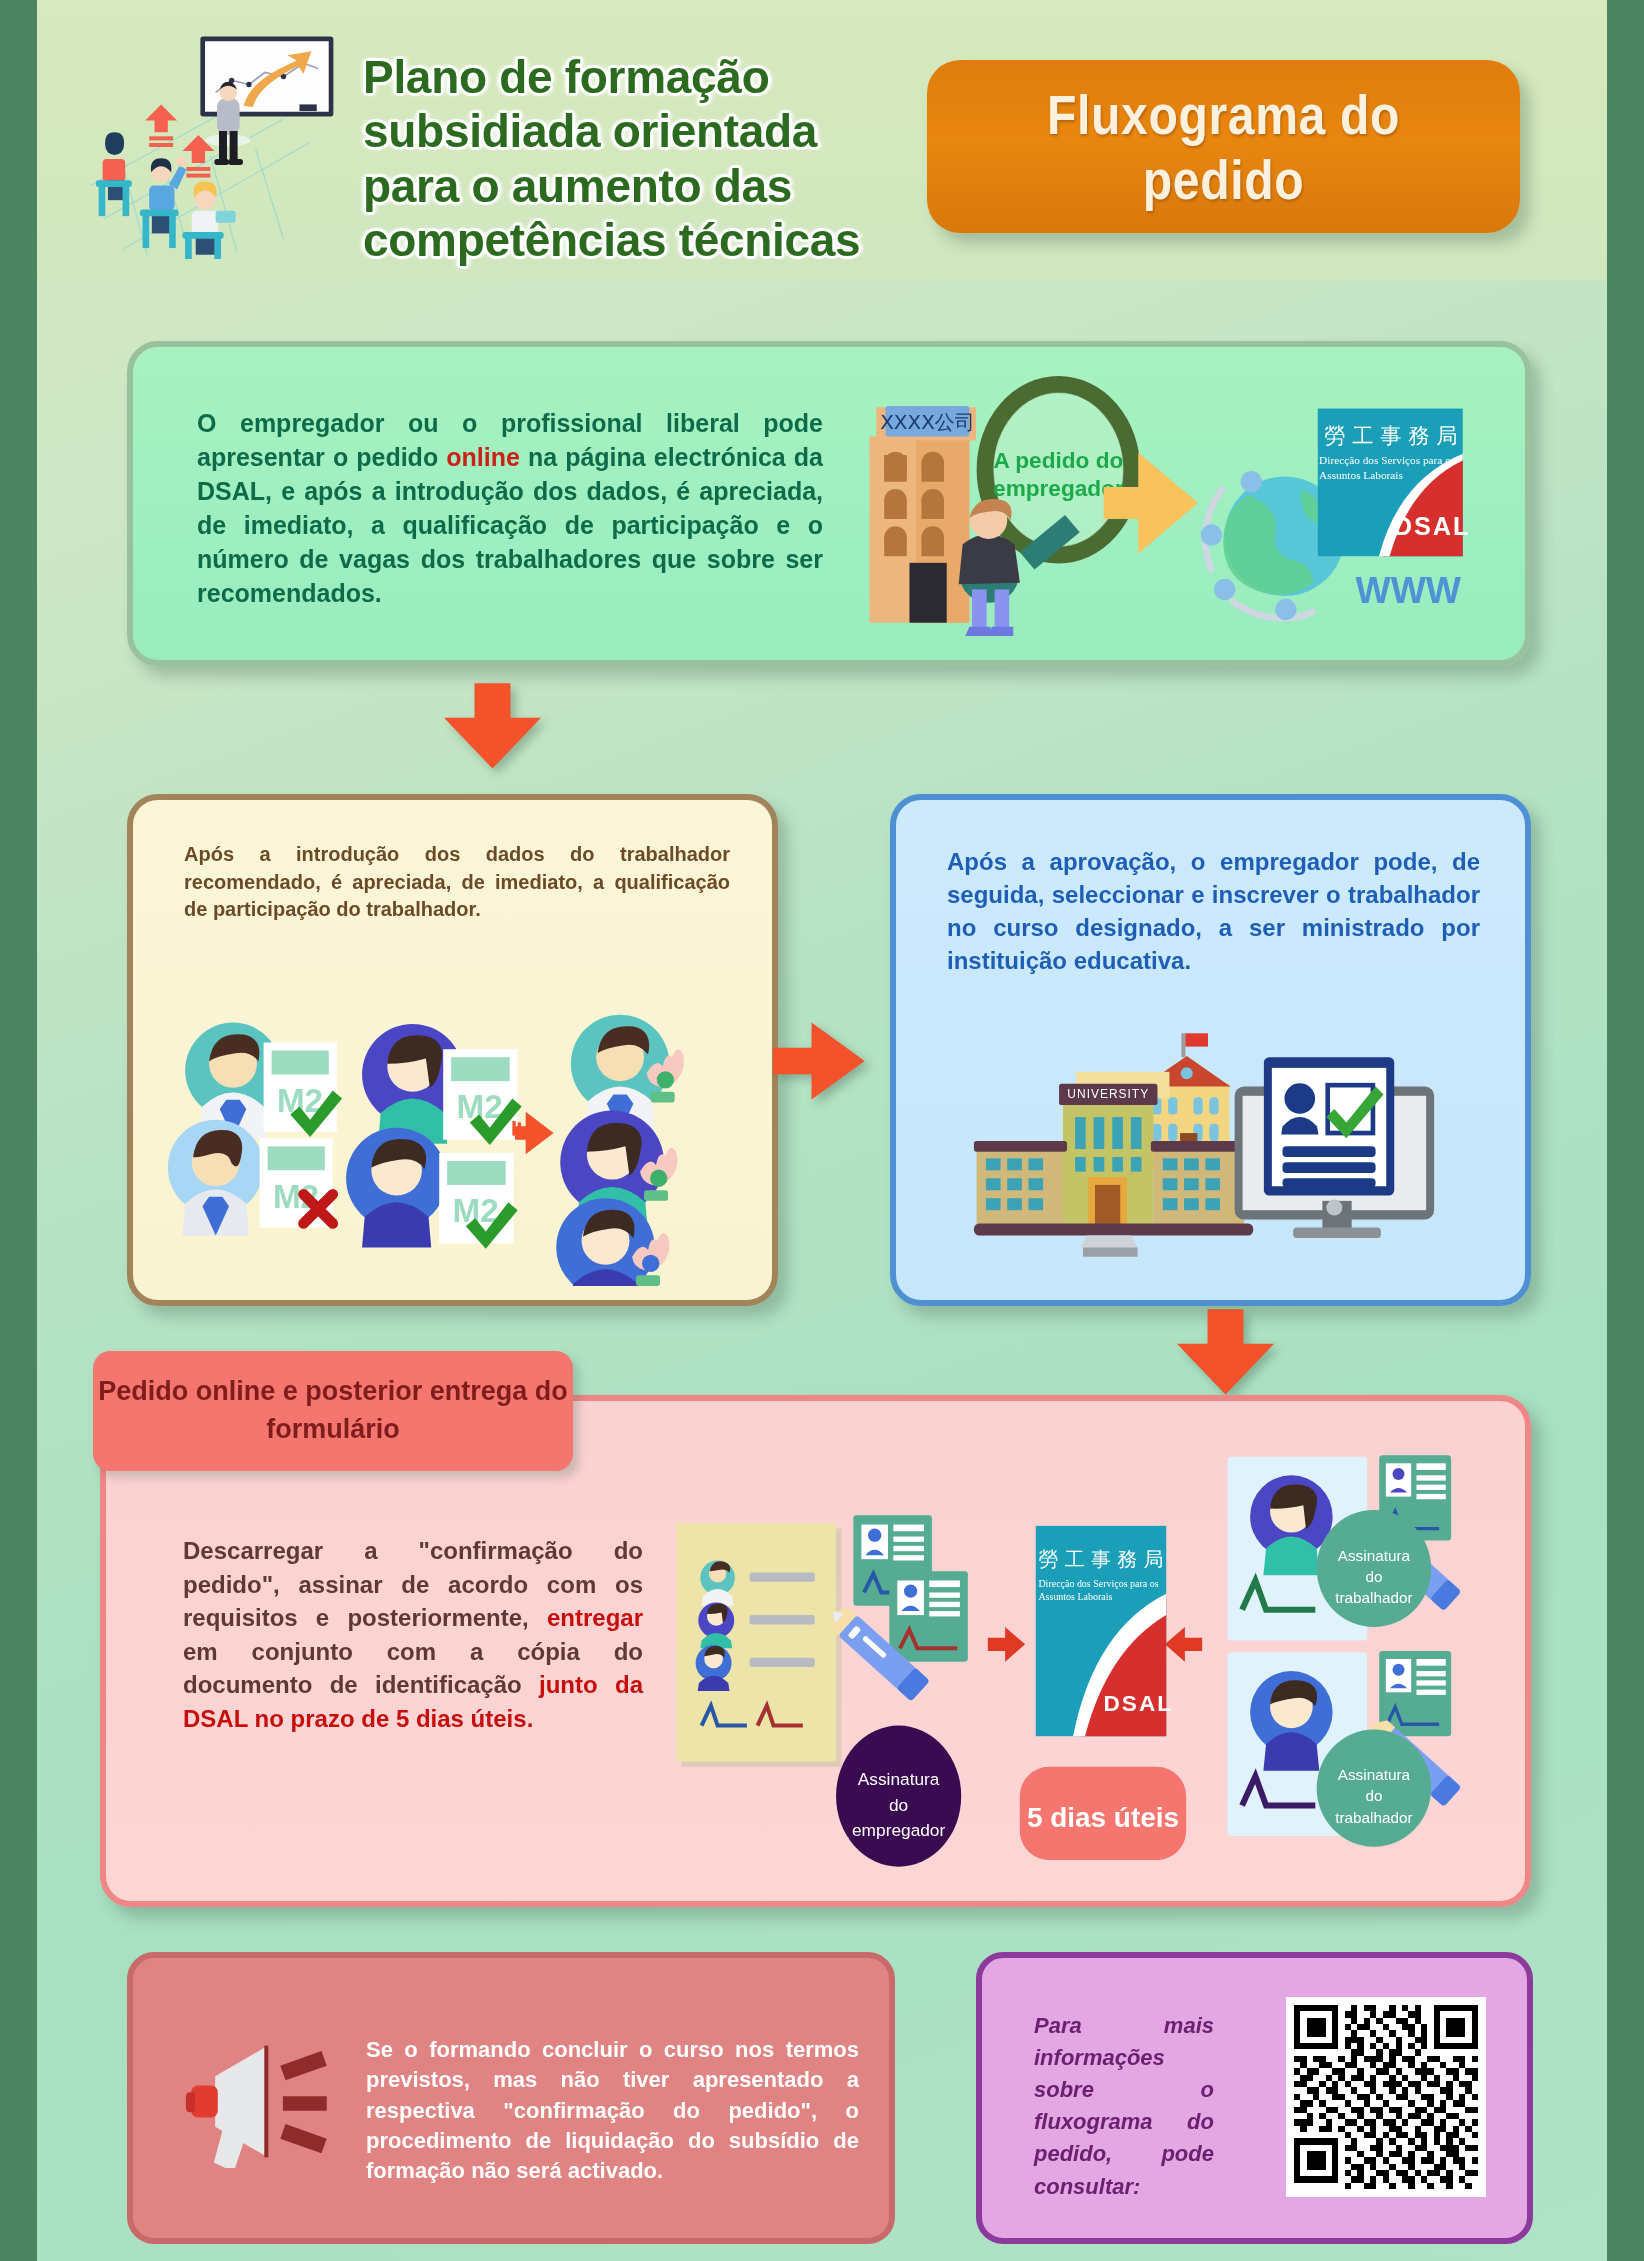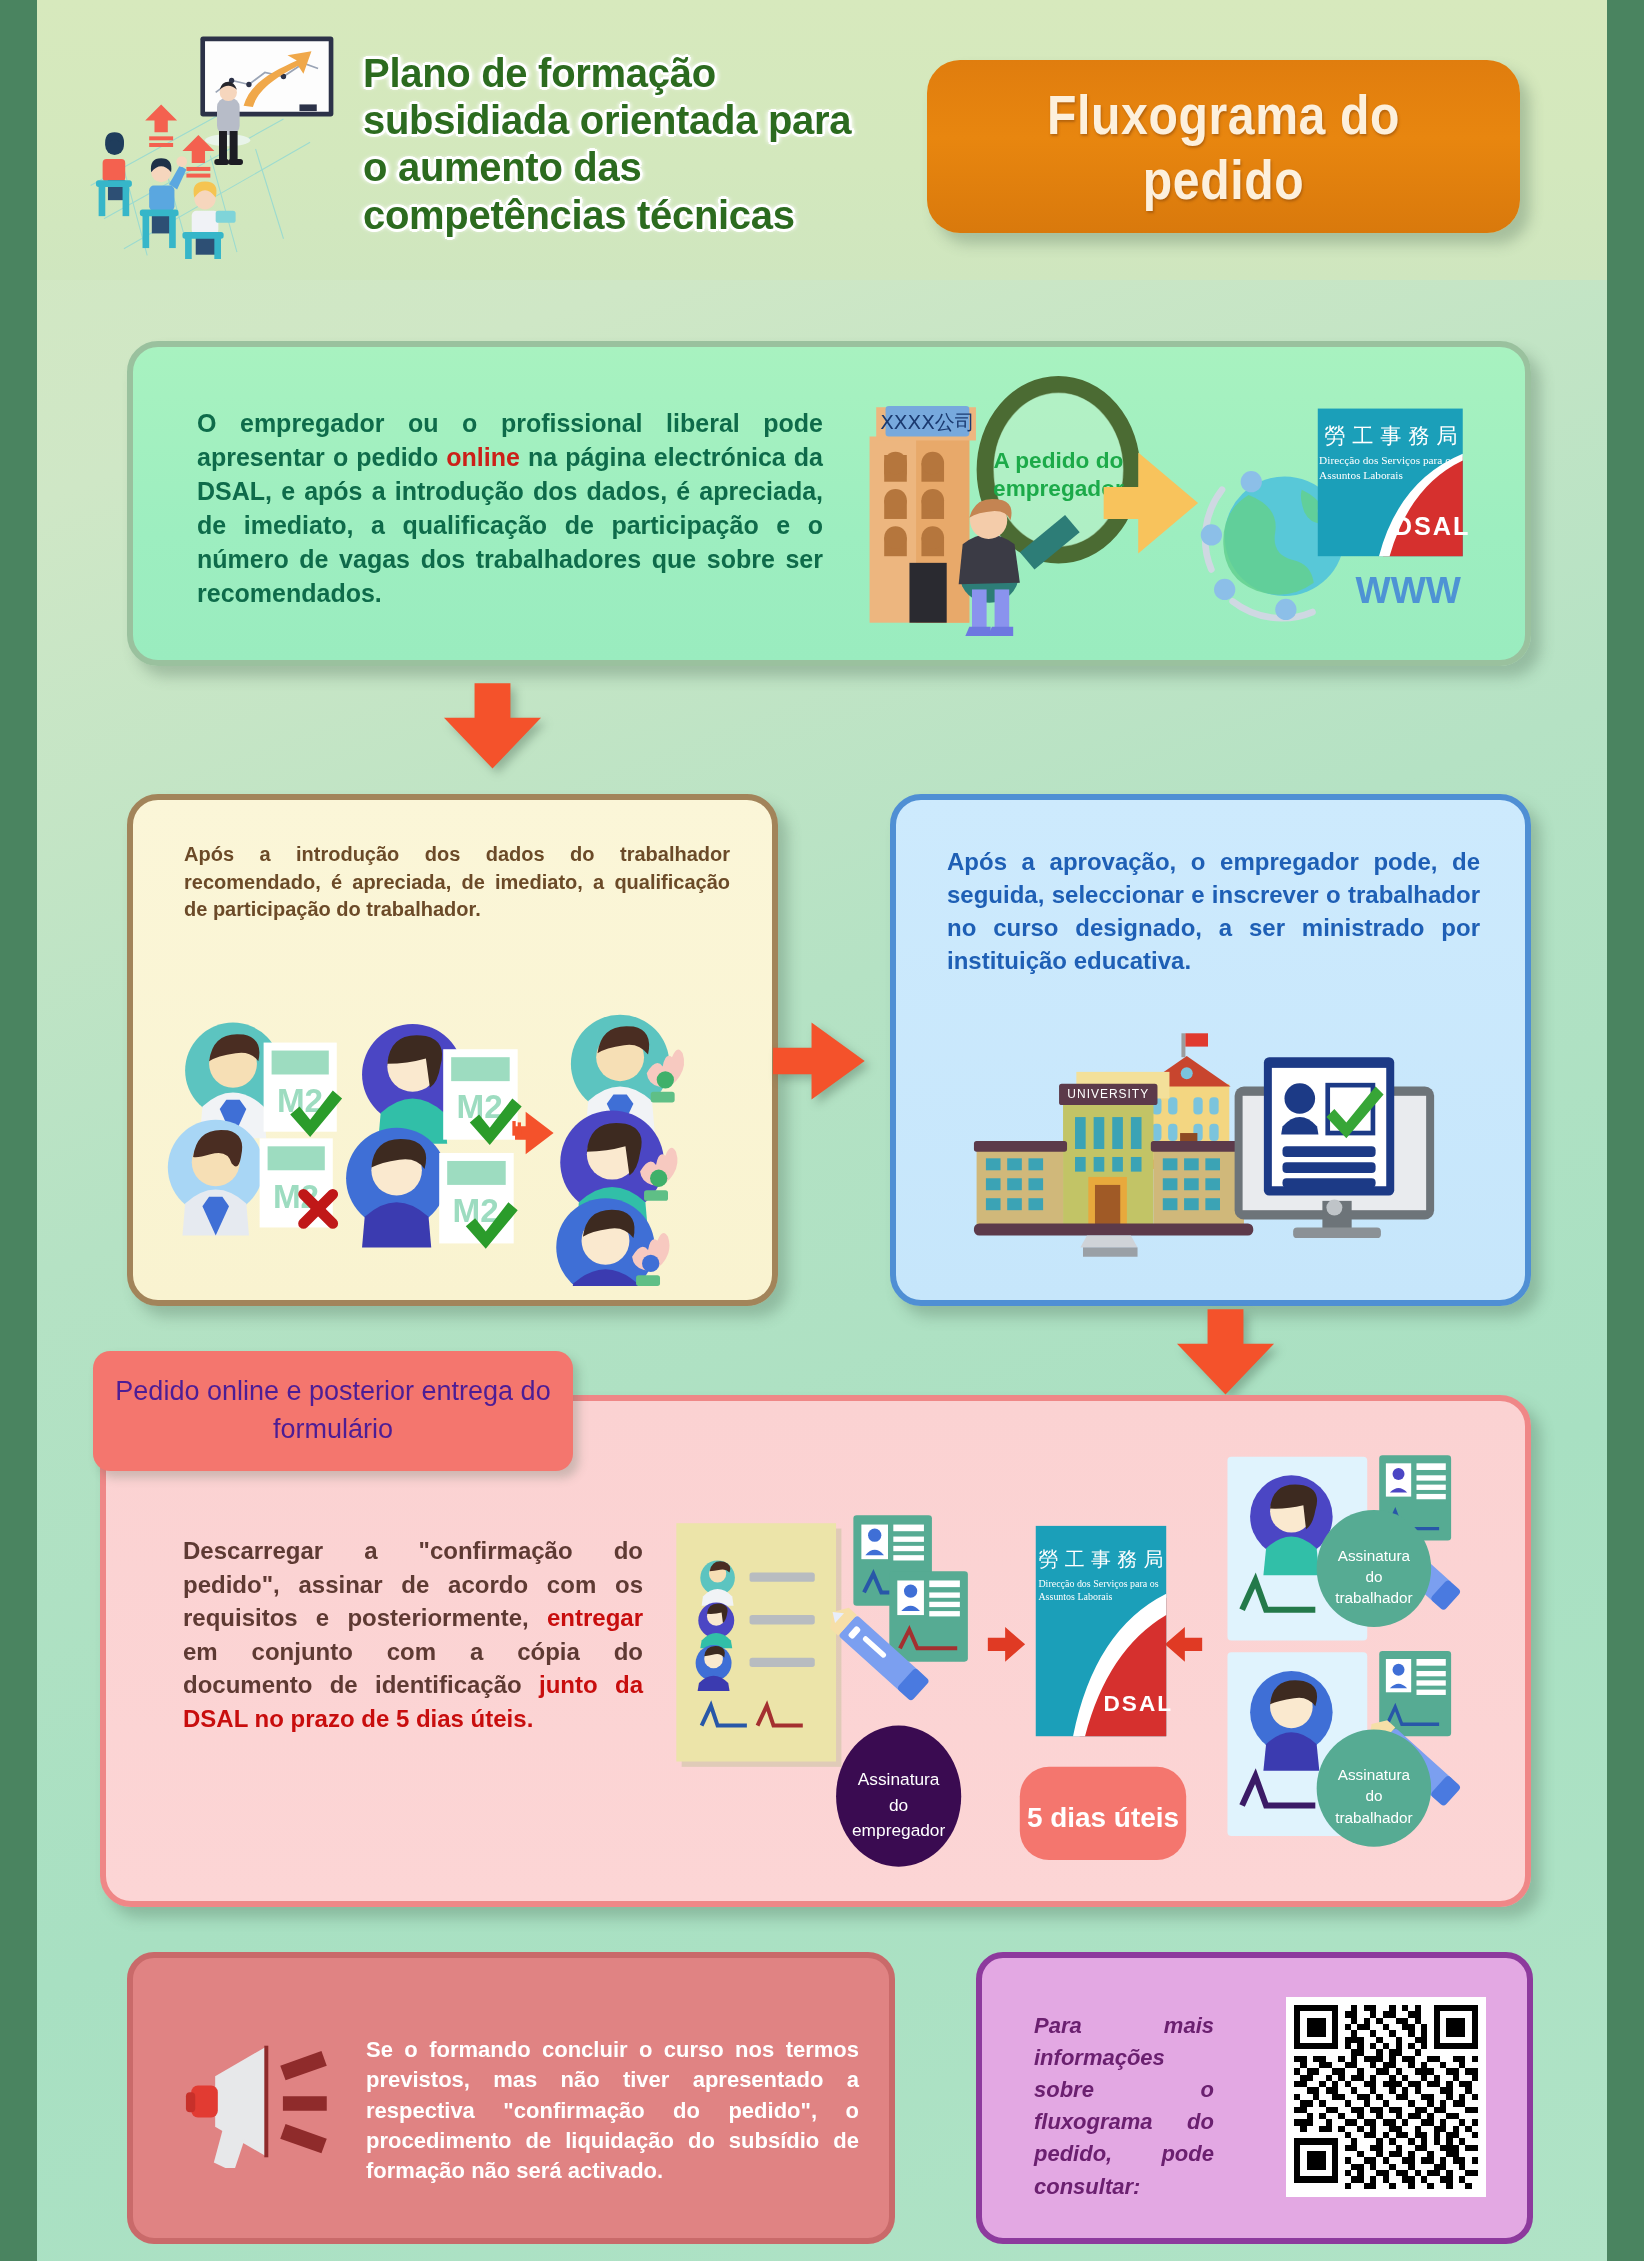--- a/index.html
+++ b/index.html
@@ -17,21 +17,21 @@
   .edge.left{left:0;}
   .edge.right{right:0;}
   
   .header{
     position:absolute;left:37px;top:0;width:1570px;height:280px;
     background:linear-gradient(180deg,#d7e9bd 0%,#d3e8bd 60%,#cfe6bf 100%);
   }
   .header-illus{position:absolute;left:47px;top:18.6px;width:266px;height:240px;}
   .header-title{
     position:absolute;left:326px;top:50px;width:506px;
-    font-size:40px;line-height:1.18;font-weight:bold;color:#2c6b1f;
+    font-size:46px;line-height:1.18;font-weight:bold;color:#2c6b1f;
     text-shadow:
       -2px -2px 0 #fff, 2px -2px 0 #fff, -2px 2px 0 #fff, 2px 2px 0 #fff,
       0 -2.7px 0 #fff, 0 2.7px 0 #fff, -2.7px 0 0 #fff, 2.7px 0 0 #fff,
       -3.3px 0 4px #fff, 3.3px 0 4px #fff, 0 0 6px #fff;
     letter-spacing:-0.3px;
   }
   .badge{
     position:absolute;left:890px;top:60px;width:593px;height:173px;
     border-radius:33px;
     background:linear-gradient(180deg,#e07d0e 0%,#e8860f 45%,#d9790c 100%);
@@ -94,21 +94,21 @@
   }
   #box4 .illus{position:absolute;left:566px;top:53px;width:846px;height:426px;}
 
   .tab{
     position:absolute;left:93px;top:1351px;width:480px;height:120px;
     background:#f4766e;border-radius:17.3px;
     box-shadow:5.3px 6.7px 9.3px rgba(70,100,80,.25);
     display:flex;align-items:center;justify-content:center;
     z-index:5;
   }
-  .tab span{font-size:27px;font-weight:normal;color:#4c1d95;line-height:1.4;text-align:center;}
+  .tab span{font-size:27px;font-weight:bold;color:#7f1d1d;line-height:1.4;text-align:center;}
 
   #box5{
     left:127px;top:1952px;width:756px;height:280px;
     background:#e08383;border:6px solid #c96a6a;border-radius:27px;
   }
   #box5 .btxt{
     position:absolute;left:233px;top:33px;width:493px;
     font-size:22px;line-height:1.38;color:#ffffff;text-align:justify;margin-top:44px;
   }
   #box5 .illus{position:absolute;left:33px;top:77px;width:186px;height:133px;}

